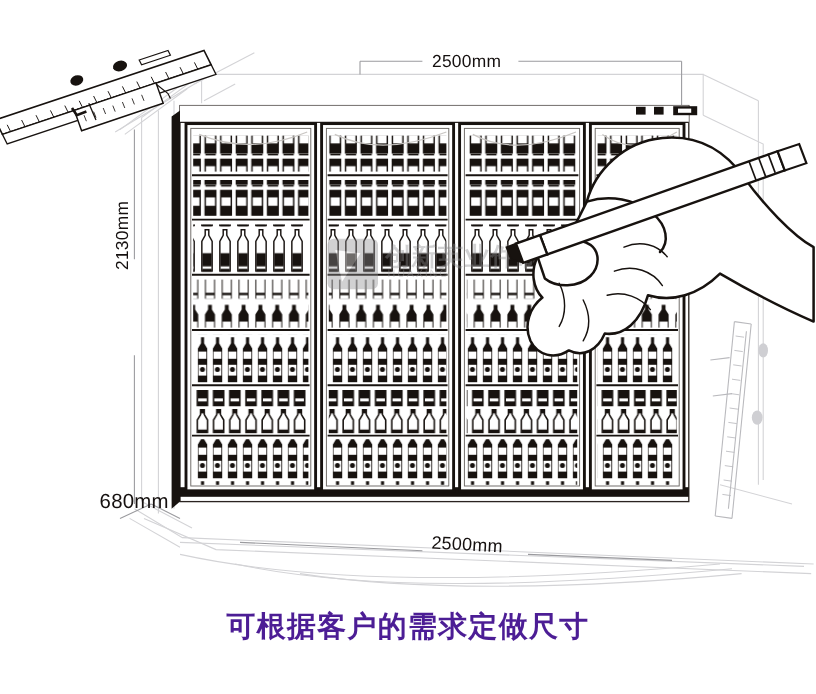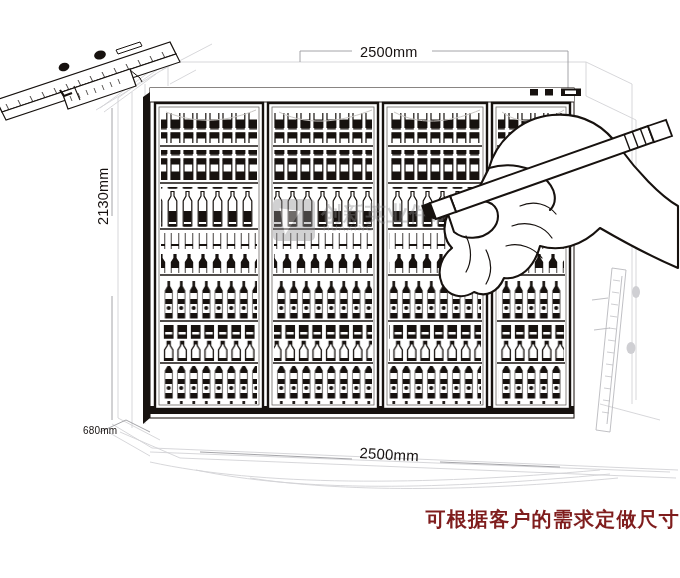--- a/index.html
+++ b/index.html
@@ -8,27 +8,27 @@
        -webkit-font-smoothing:antialiased;}
   #stage{position:relative;width:680px;height:578px;background:#fff;}
   #stage svg.layer{position:absolute;left:0;top:0;width:680px;height:578px;}
 
   
   .dim{position:absolute;color:#15100f;font-family:"Liberation Sans",sans-serif;
        white-space:nowrap;letter-spacing:.2px;}
   .dim-top{left:360px;top:44px;font-size:14.5px;}
   .dim-left{left:95px;top:225px;font-size:14.5px;
             transform:rotate(-90deg);transform-origin:left top;}
-  .dim-depth{left:83px;top:425px;font-size:10px;}
+  .dim-depth{left:83px;top:408px;font-size:17px;}
   .dim-bottom{left:360px;top:444px;font-size:15px;
               transform:rotate(3.2deg);transform-origin:left top;}
 
   
-  .caption{position:absolute;left:0;right:0;top:506px;text-align:right;
-           color:#7f1d1d;font-size:20px;font-weight:bold;letter-spacing:1.2px;
+  .caption{position:absolute;left:0;right:0;top:506px;text-align:center;
+           color:#4c1d95;font-size:24px;font-weight:bold;letter-spacing:1.2px;
            font-family:"DejaVu Sans","Liberation Sans",sans-serif;}
 
   
   .watermark{position:absolute;left:273px;top:190px;width:190px;height:58px;
              opacity:.40;pointer-events:none;}
   .wm-badge{position:absolute;left:0;top:9px;width:42px;height:42px;
             background:#8d8d90;border-radius:5px;}
   .wm-badge:after{content:"";position:absolute;left:9px;top:7px;
             width:0;height:0;border-left:20px solid #f3f3f3;
             border-top:7px solid transparent;border-bottom:20px solid transparent;

